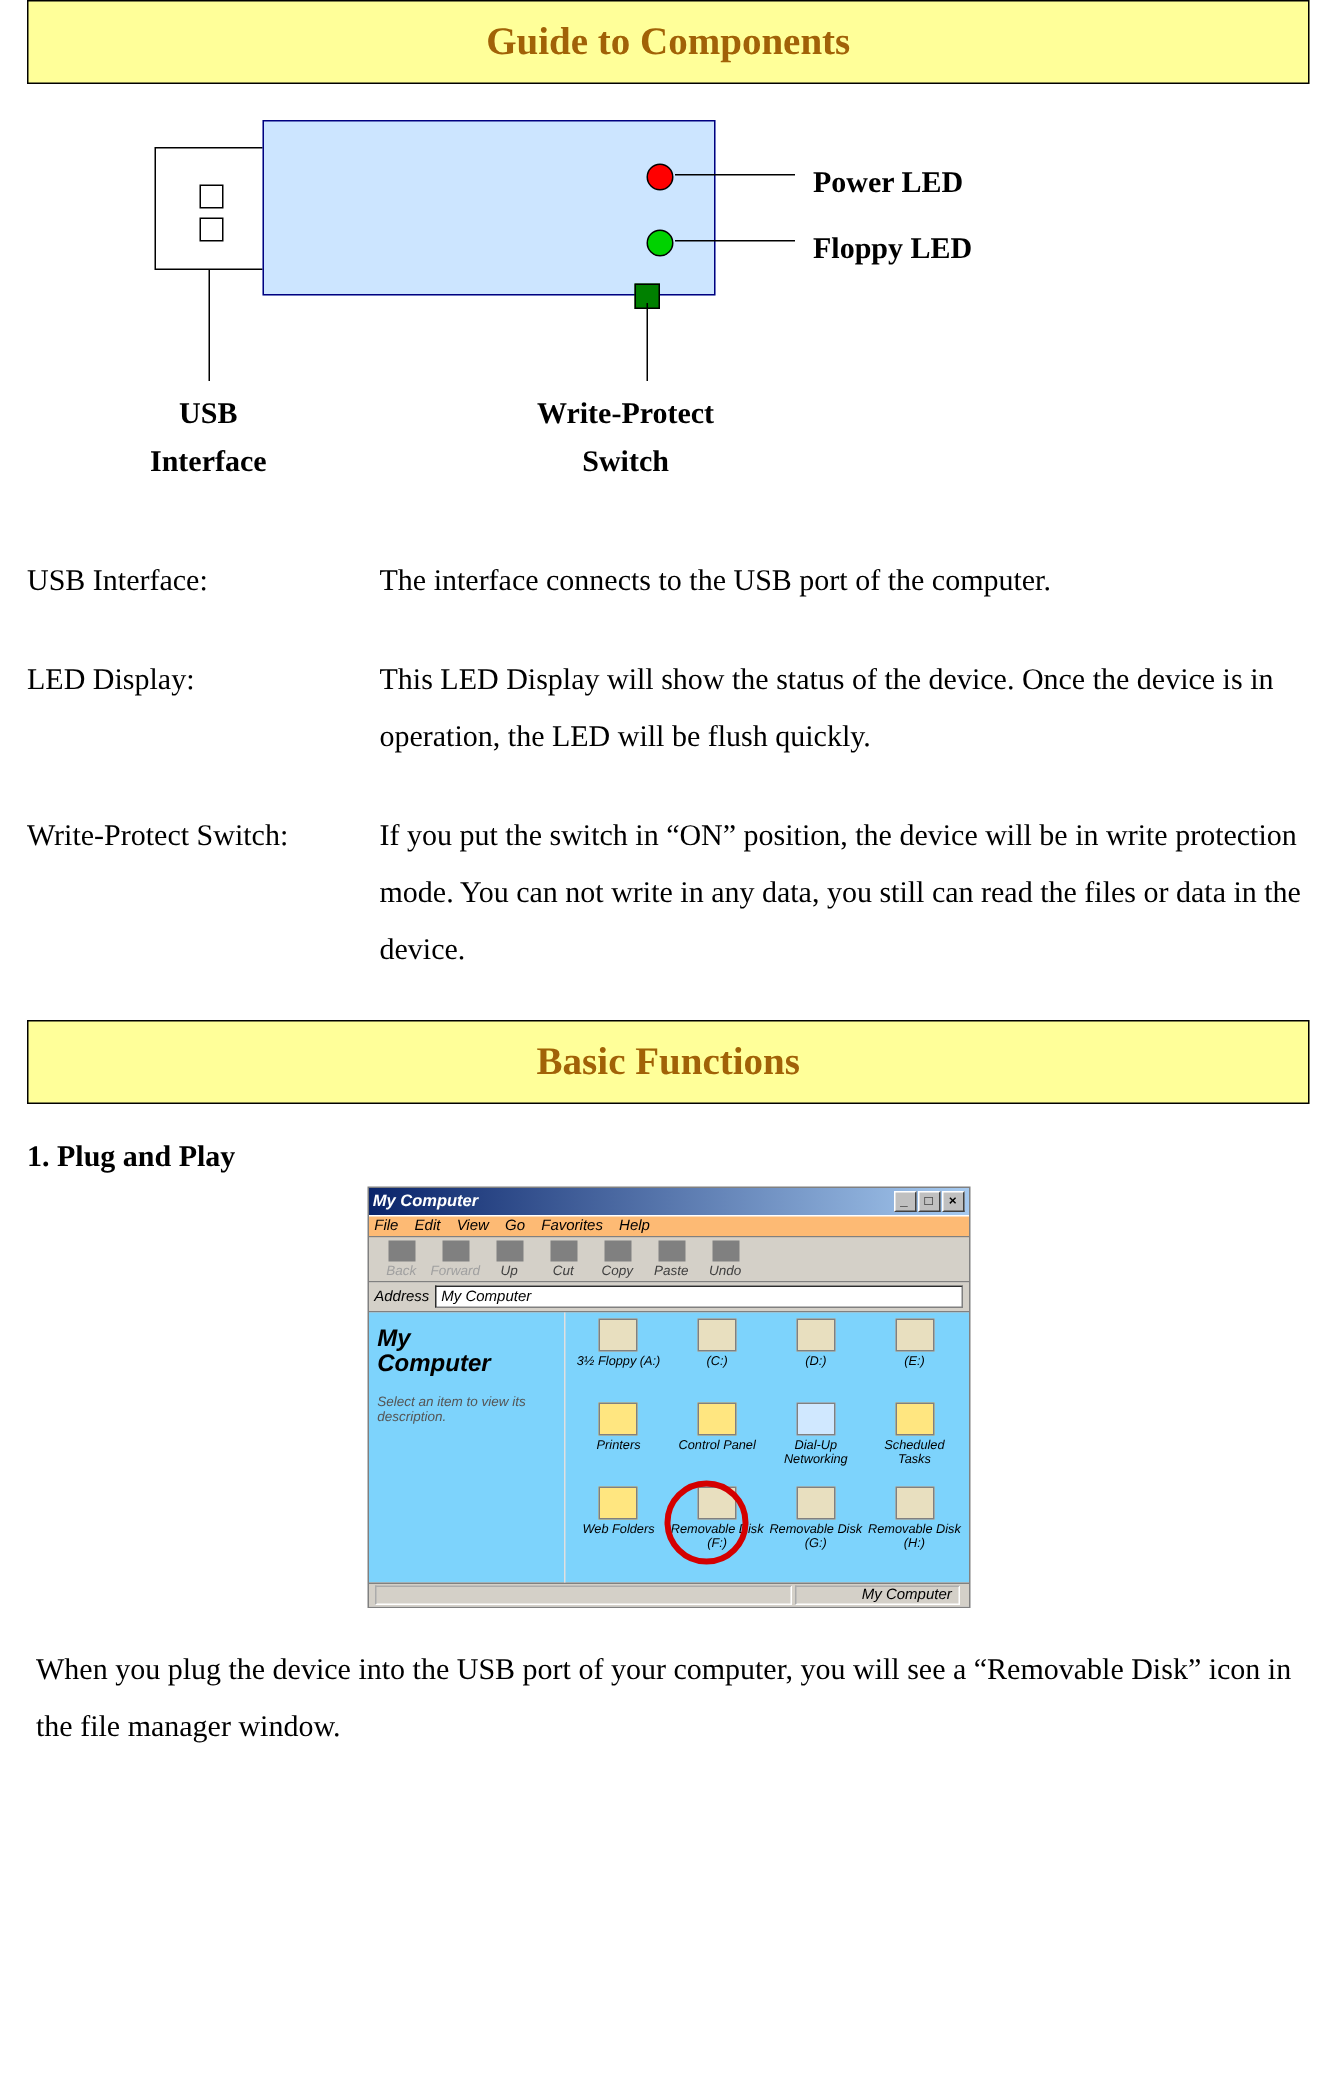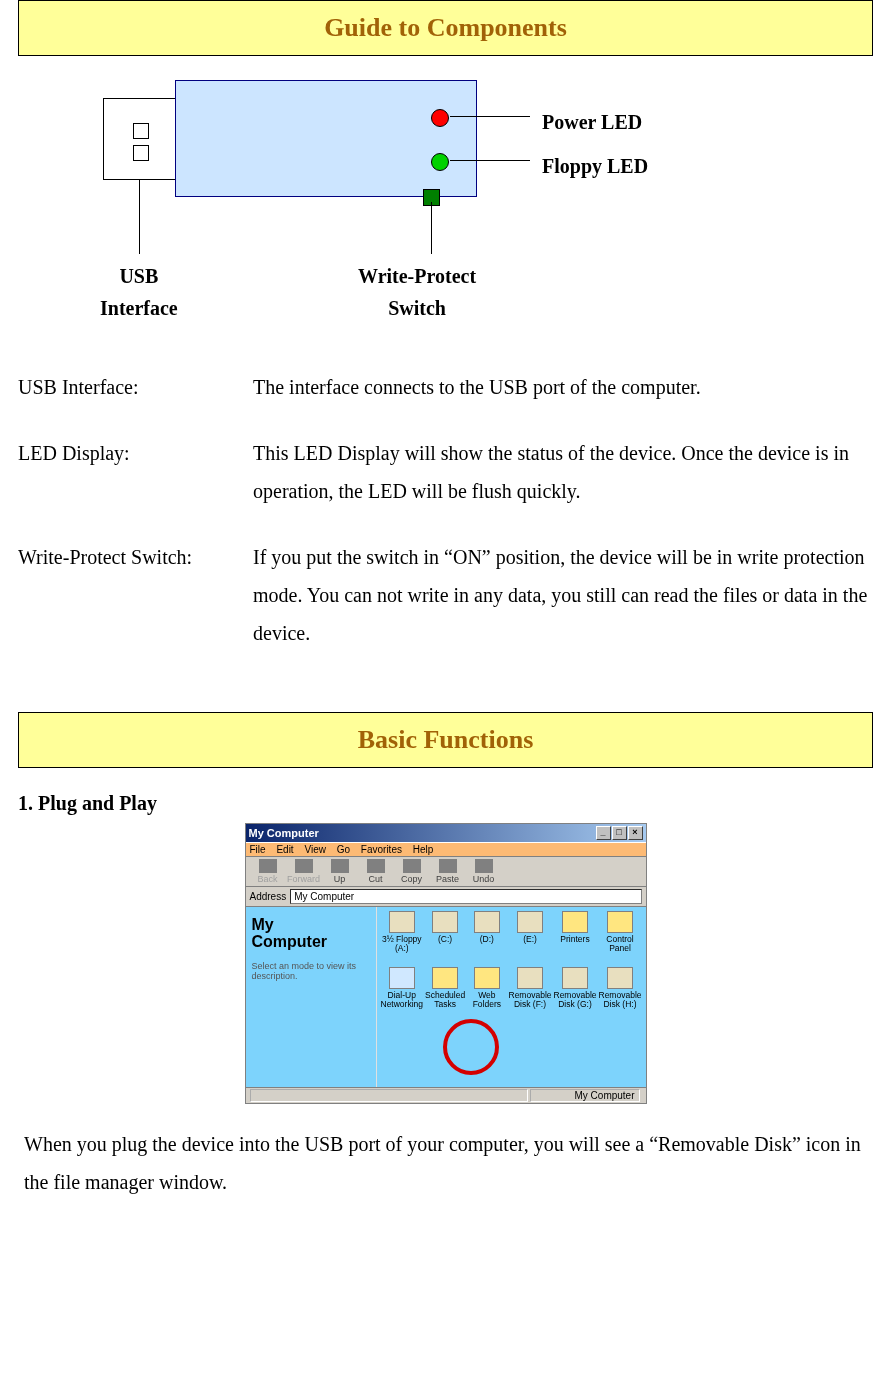--- a/index.html
+++ b/index.html
@@ -74,41 +74,41 @@
   }
   .dlabel {
     position: absolute;
     font-weight: bold;
     font-size: 20px;
     white-space: pre;
     text-align: center;
     line-height: 1.6;
   }
   .defs {
-    margin: 18px 0 60px 0;
+    margin: 18px 0 28px 0;
   }
   .def-row {
     display: flex;
     margin-bottom: 28px;
     line-height: 1.9;
   }
   .def-term {
     width: 235px;
     flex: 0 0 235px;
   }
   .def-desc {
     flex: 1 1 auto;
   }
   .sec-num {
     font-weight: bold;
     margin: 6px 0 8px 0;
     font-size: 20px;
   }
   
-  .mc-wrap { text-align: center; margin: 4px 0 18px 0; }
+  .mc-wrap { text-align: center; margin: 4px 0 18px 0; font-style: italic; }
   .mc {
     display: inline-block;
     width: 400px;
     border: 1px solid #808080;
     background: #fff;
     text-align: left;
     font-family: Tahoma, Arial, sans-serif;
     font-size: 10px;
     color: #000;
   }
@@ -194,21 +194,21 @@
   }
   .mc-side .tiny {
     font-size: 9px;
     color: #555;
     margin-top: 10px;
   }
   .mc-grid {
     flex: 1;
     padding: 4px;
     display: grid;
-    grid-template-columns: repeat(6, 1fr);
+    grid-template-columns: repeat(4, 1fr);
     grid-auto-rows: 54px;
     gap: 2px 2px;
     align-content: start;
     position: relative;
   }
   .mc-item {
     text-align: center;
     font-size: 8.5px;
     line-height: 1.1;
   }
@@ -320,21 +320,21 @@
       <div class="tb"><div class="ticon"></div><span>Paste</span></div>
       <div class="tb"><div class="ticon"></div><span>Undo</span></div>
     </div>
     <div class="mc-addr">
       <span>Address</span>
       <div class="field">My Computer</div>
     </div>
     <div class="mc-body">
       <div class="mc-side">
         <div class="big">My<br>Computer</div>
-        <div class="tiny">Select an mode to view its description.</div>
+        <div class="tiny">Select an item to view its description.</div>
       </div>
       <div class="mc-grid" id="mc-grid">
         <div class="mc-item">
             <div class="ico drv"></div>
             <div>3½ Floppy (A:)</div>
           </div>
           <div class="mc-item">
             <div class="ico drv"></div>
             <div>(C:)</div>
           </div>

